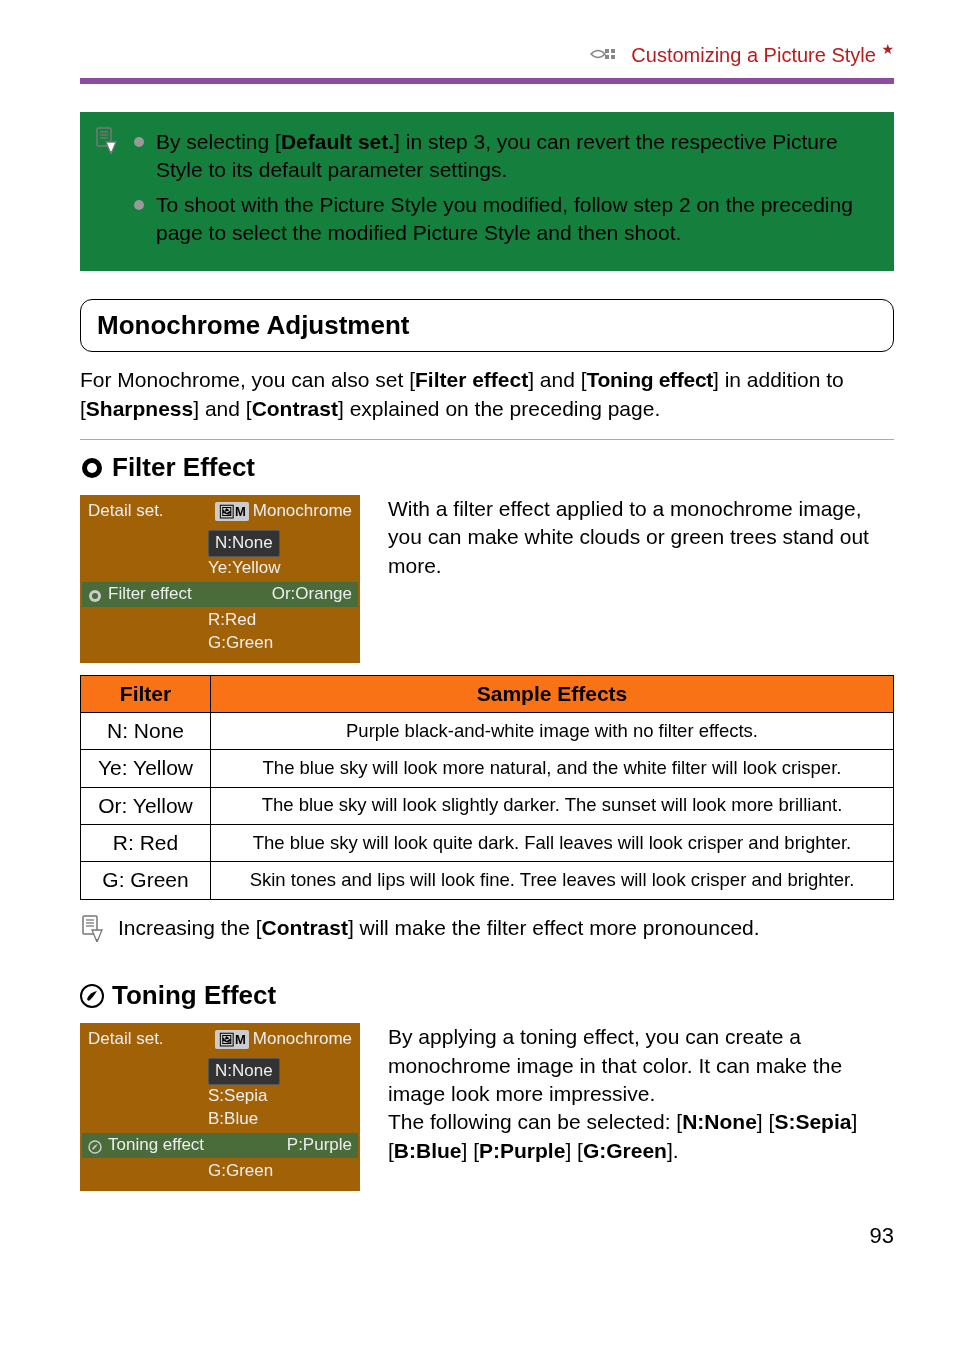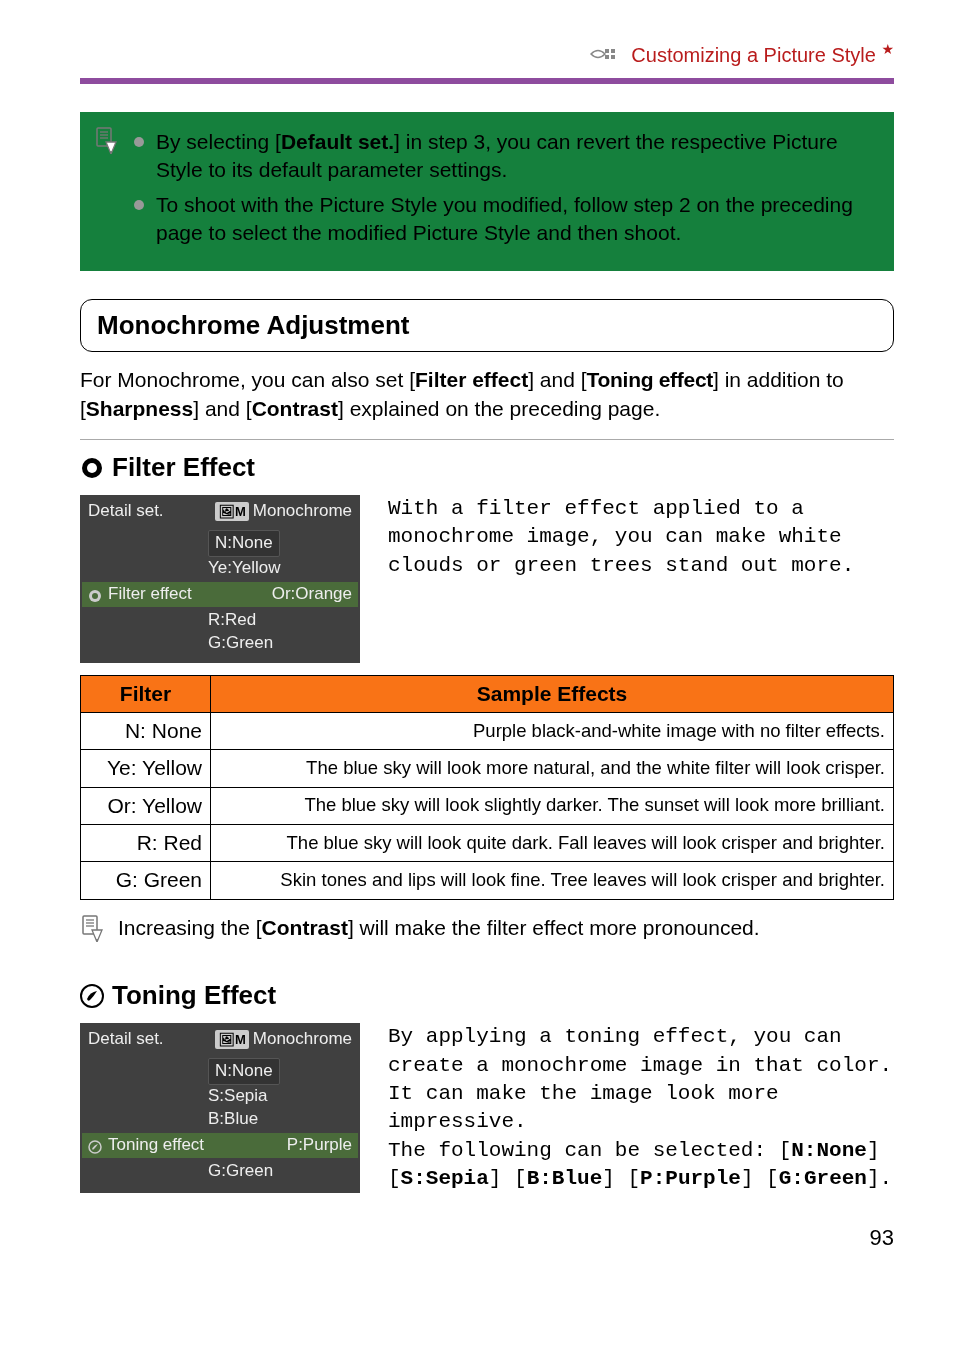--- a/index.html
+++ b/index.html
@@ -80,21 +80,21 @@
     justify-content: center;
   }
   .row-split {
     display: flex;
     gap: 28px;
     margin-bottom: 12px;
   }
   .lcd {
     width: 280px;
     flex-shrink: 0;
-    background: #404040;
+    background: #a16207;
     color: #eee;
     font-family: Arial, sans-serif;
     font-size: 17px;
   }
   .lcd .lcd-title {
     display: flex;
     justify-content: space-between;
     padding: 5px 8px;
   }
   .lcd .lcd-title .mono-label {
@@ -123,30 +123,30 @@
     background: #4a6b3a;
     display: flex;
     justify-content: space-between;
     padding: 1px 6px;
     margin: 2px -6px;
   }
   .lcd .sel-label { display: flex; align-items: center; gap: 6px; }
   .small-circle-icon {
     width: 14px; height: 14px; display:inline-block;
   }
-  .row-split .desc { flex: 1; font-family: Liberation Mono, monospace; }
+  .row-split .desc { flex: 1; }
   table.filter-table {
     width: 100%;
     border-collapse: collapse;
     margin-bottom: 14px;
   }
   table.filter-table th, table.filter-table td {
     border: 1px solid #000;
     padding: 4px 8px;
-    text-align: right;
+    text-align: center;
     vertical-align: middle;
   }
   table.filter-table th {
     background: #f97316;
     text-align: center;
     font-weight: bold;
   }
   table.filter-table td.effect {
     font-size: 18.5px;
   }

